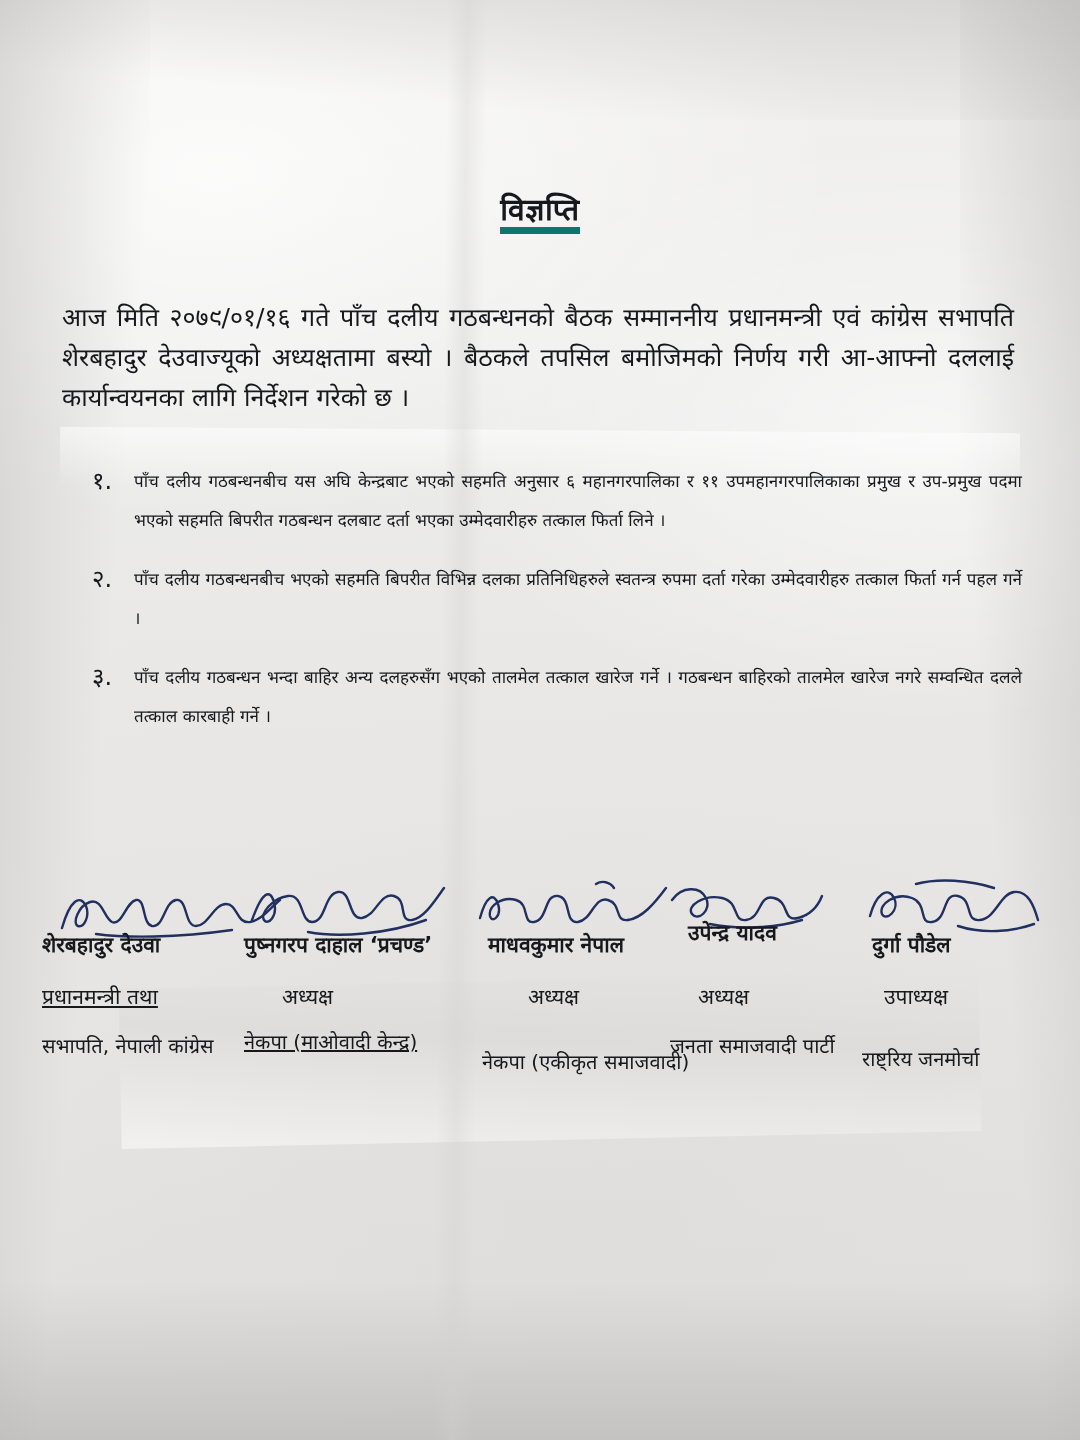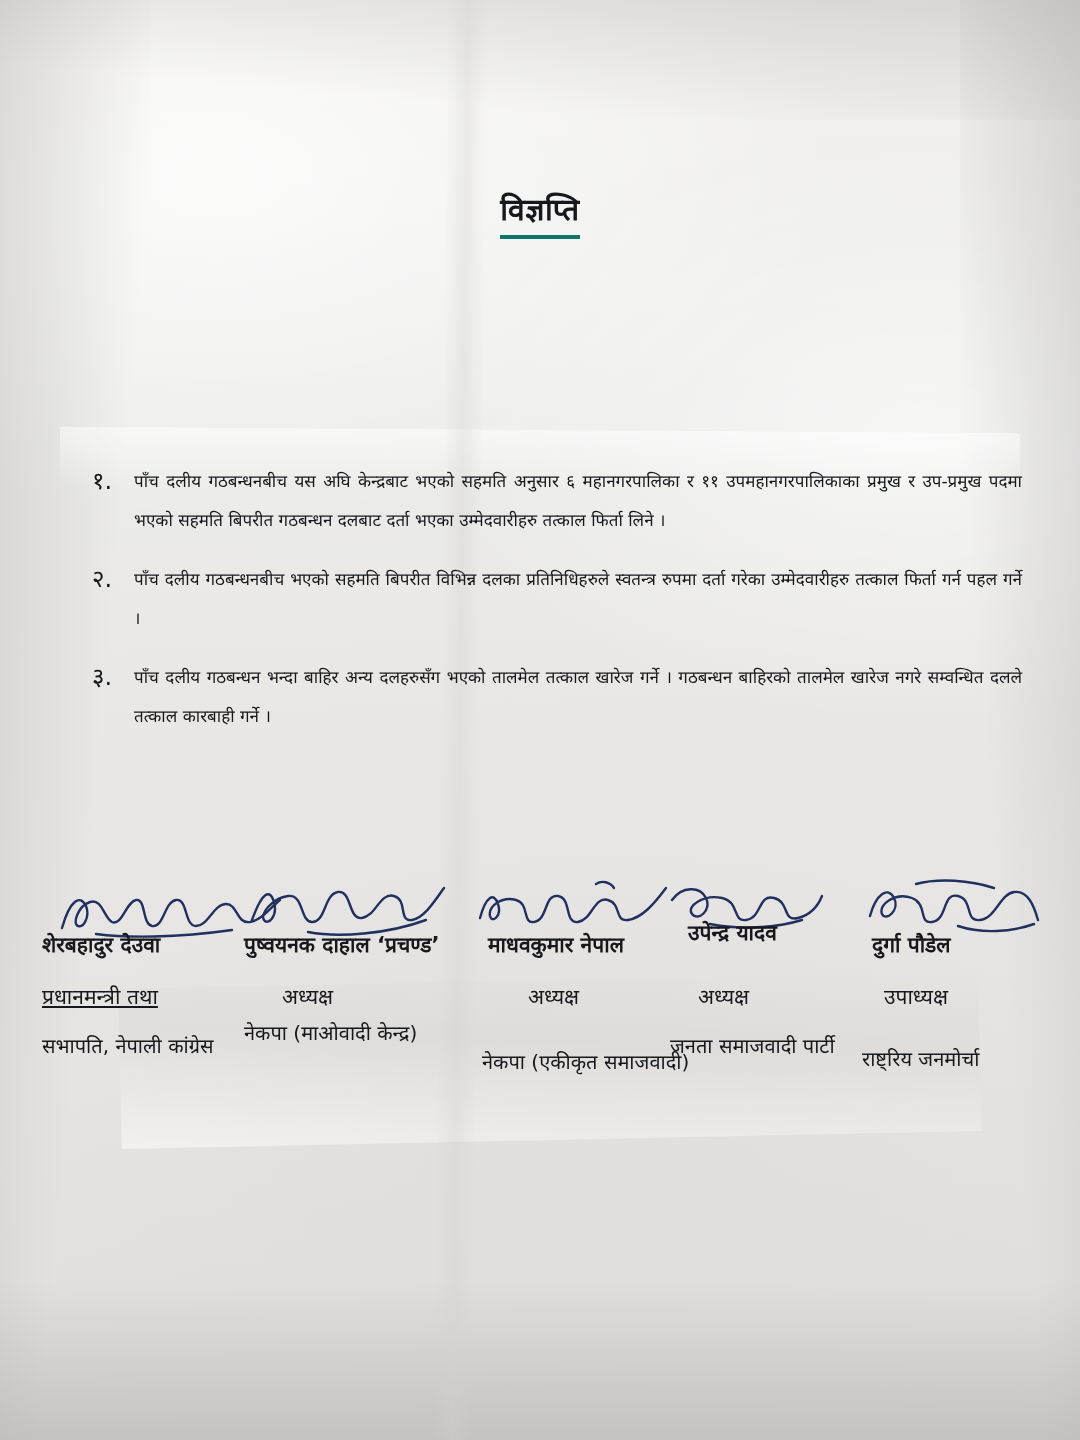--- a/index.html
+++ b/index.html
@@ -77,22 +77,22 @@
     position: absolute;
     left: 0;
     top: 188px;
     width: 1080px;
     text-align: center;
     font-size: 30px;
     font-weight: 600;
     letter-spacing: 0.5px;
   }
   .doc-title span {
-    border-bottom: 4px solid #0f766e;
-    padding-bottom: 8px;
+    border-bottom: 7px solid #0f766e;
+    padding-bottom: 0;
   }
 
   .intro {
     position: absolute;
     left: 62px;
     top: 298px;
     width: 952px;
     font-size: 25px;
     line-height: 40px;
     text-align: justify;
@@ -177,20 +177,21 @@
     <div class="crease c6"></div>
     <div class="crease c7"></div>
   </div>
 
   <div id="content">
 
     <div class="doc-title">
       <span>विज्ञप्ति</span>
     </div>
 
+    <div class="intro">आज मिति २०७९/०१/१६ गते पाँच दलीय गठबन्धनको बैठक सम्माननीय प्रधानमन्त्री एवं कांग्रेस सभापति शेरबहादुर देउवाज्यूको अध्यक्षतामा बस्यो । बैठकले तपसिल बमोजिमको निर्णय गरी आ-आफ्नो दललाई कार्यान्वयनका लागि निर्देशन गरेको छ ।</div>
 
     <div class="clauses">
       <div class="clause">
         <div class="clause-num">१.</div>
         <div class="clause-text">पाँच दलीय गठबन्धनबीच यस अघि केन्द्रबाट भएको सहमति अनुसार ६ महानगरपालिका र ११ उपमहानगरपालिकाका प्रमुख र उप-प्रमुख पदमा भएको सहमति बिपरीत गठबन्धन दलबाट दर्ता भएका उम्मेदवारीहरु तत्काल फिर्ता लिने ।</div>
       </div>
       <div class="clause">
         <div class="clause-num">२.</div>
         <div class="clause-text">पाँच दलीय गठबन्धनबीच भएको सहमति बिपरीत विभिन्न दलका प्रतिनिधिहरुले स्वतन्त्र रुपमा दर्ता गरेका उम्मेदवारीहरु तत्काल फिर्ता गर्न पहल गर्ने ।</div>
       </div>
@@ -207,23 +208,23 @@
         <path d="M40,52 C70,56 120,56 176,48"></path>
       </svg>
       <svg class="scribble" style="left:212px; top:4px; width:200px; height:66px;" viewBox="0 0 200 66">
         <path d="M4,44 C14,16 22,12 26,26 C30,40 20,50 16,44 C12,38 24,22 40,20 C56,18 52,46 64,46 C78,46 76,18 90,16 C104,14 100,44 114,42 C128,40 132,16 146,20 C160,24 150,46 164,44 C176,42 186,26 196,12"></path>
         <path d="M60,56 C90,62 140,58 178,44"></path>
       </svg>
       <div class="sig-name" style="left:6px; top:58px;">शेरबहादुर देउवा</div>
       <div class="sig-role" style="left:6px; top:110px;text-decoration:underline;">प्रधानमन्त्री तथा</div>
       <div class="sig-party" style="left:6px; top:160px;">सभापति, नेपाली कांग्रेस</div>
 
-      <div class="sig-name" style="left:208px; top:58px;">पुष्वयनक दाहाल ‘प्रचण्ड’</div>
+      <div class="sig-name" style="left:208px; top:58px;">पुष्नगरप दाहाल ‘प्रचण्ड’</div>
       <div class="sig-role" style="left:246px; top:110px;">अध्यक्ष</div>
-      <div class="sig-party" style="left:208px; top:147px;">नेकपा (माओवादी केन्द्र)</div>
+      <div class="sig-party" style="left:208px; top:156px;text-decoration:underline;">नेकपा (माओवादी केन्द्र)</div>
 
       <svg class="scribble" style="left:440px; top:6px; width:200px; height:60px;" viewBox="0 0 200 60">
         <path d="M4,40 C10,18 18,14 22,26 C26,38 16,46 14,38 C12,28 26,18 40,22 C54,26 46,46 58,44 C72,42 68,16 82,18 C96,20 88,46 102,44 C116,42 118,18 132,22 C146,26 138,44 152,42"></path>
         <path d="M152,42 C166,40 178,26 190,10"></path>
         <path d="M120,6 C126,2 134,4 138,10"></path>
       </svg>
       <svg class="scribble" style="left:630px; top:8px; width:160px; height:56px;" viewBox="0 0 160 56">
         <path d="M6,20 C16,6 34,6 40,18 C46,30 32,42 26,34 C20,26 38,14 56,18 C74,22 66,42 80,40 C96,38 92,14 108,18 C124,22 116,42 132,38 C144,35 152,26 156,16"></path>
         <path d="M44,44 C72,50 110,48 136,40"></path>
       </svg>

